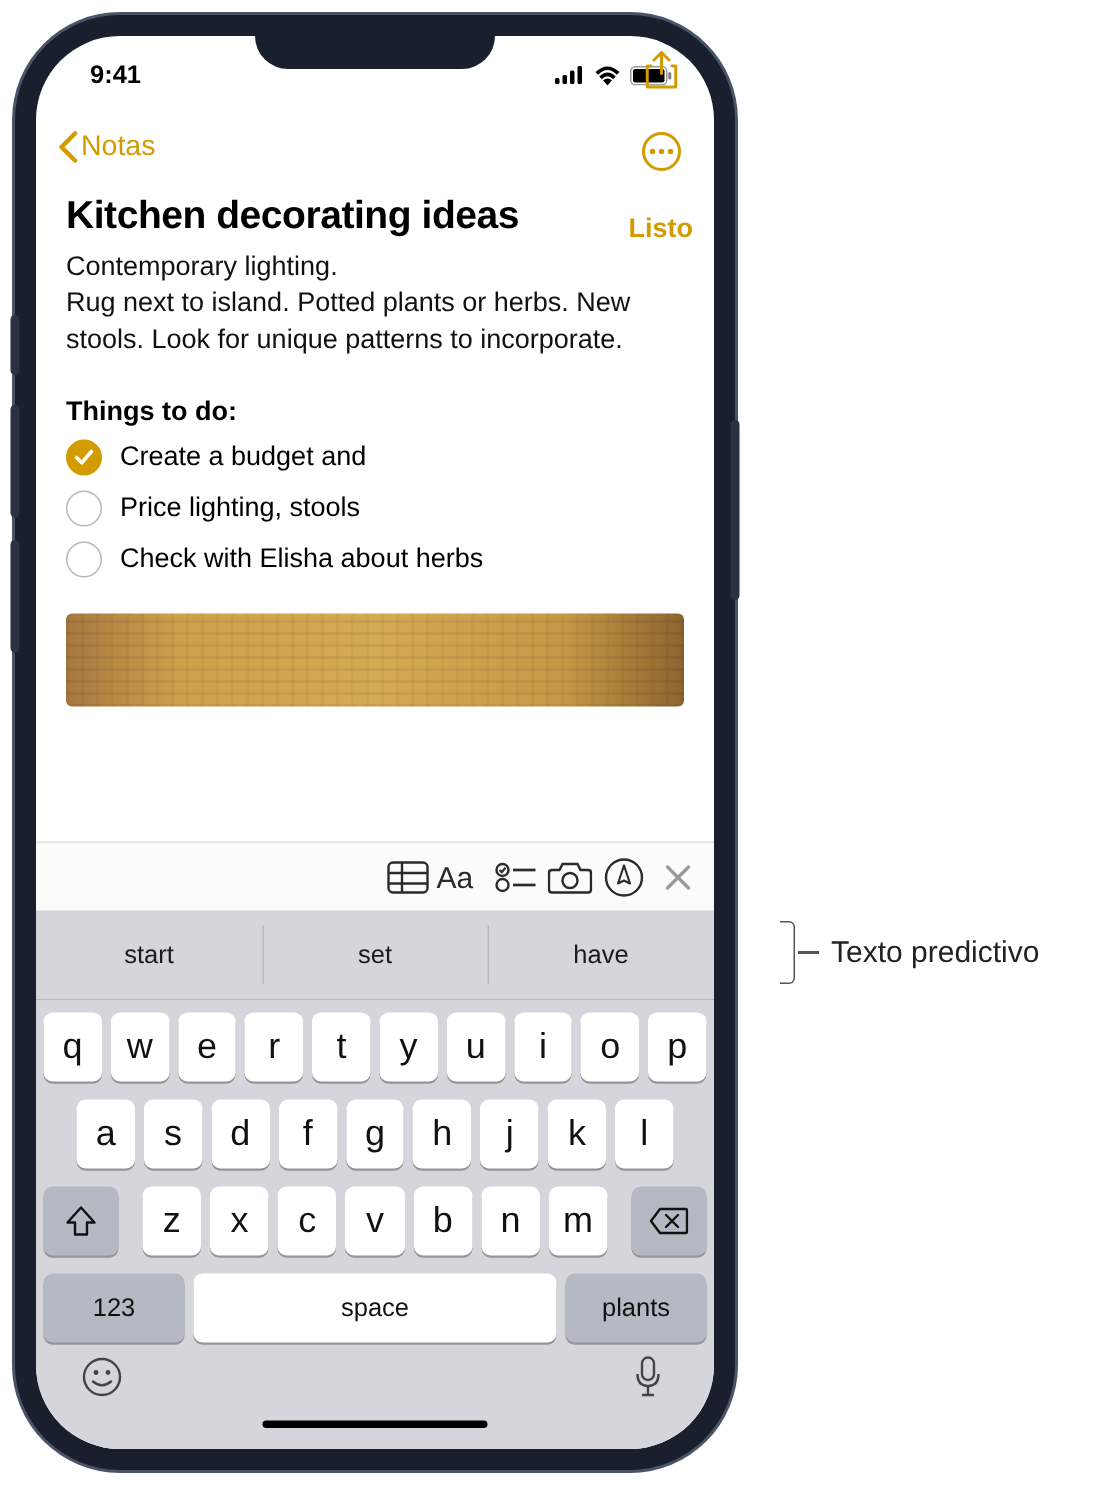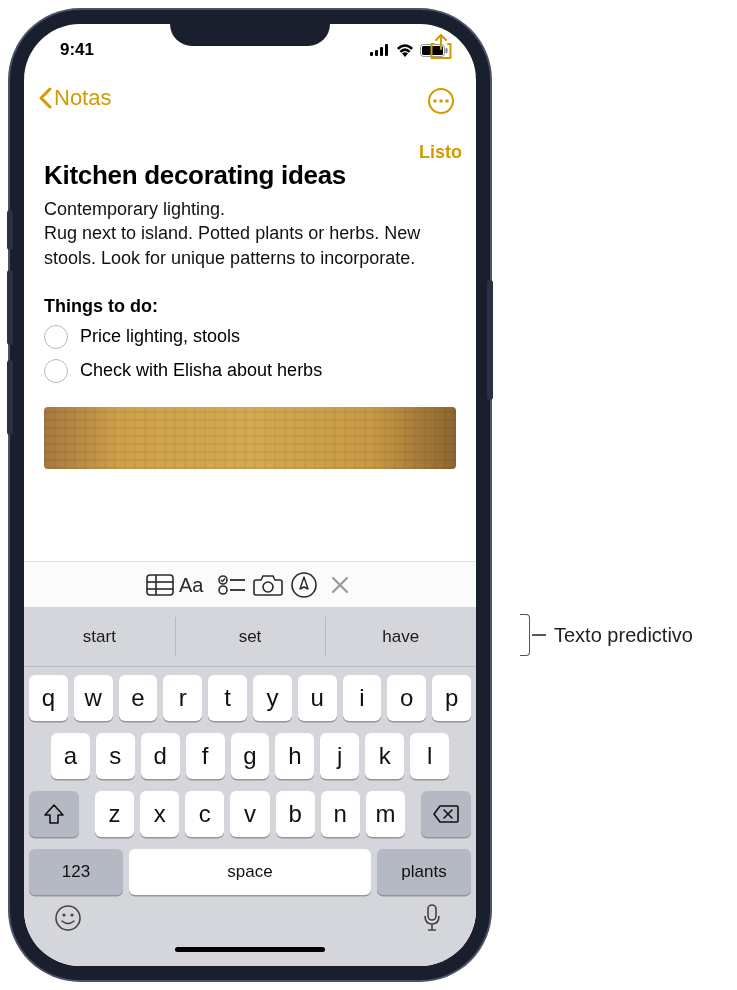--- a/index.html
+++ b/index.html
@@ -65,32 +65,32 @@
   }
   .status-icons { display: flex; align-items: center; gap: 6px; }
 
   .nav-bar {
     height: 44px;
     display: flex;
     align-items: center;
     justify-content: space-between;
     padding: 0 14px;
   }
-  .nav-left { display: flex; align-items: center; gap: 2px; color: #d29b00; font-size: 22px; cursor: pointer; }
+  .nav-left { display: flex; align-items: center; gap: 2px; color: #d29b00; font-size: 19px; cursor: pointer; }
   .nav-right { display: flex; align-items: center; gap: 28px; flex-direction: column; }
   .nav-icon { color: #d29b00; cursor: pointer; display: flex; align-items: center; justify-content: center; }
   .nav-done { color: #d29b00; font-size: 18px; font-weight: 600; cursor: pointer; }
   .timestamp { position: absolute; left:0; right:0; text-align:center; color:#d0d0d0; font-size:14px; top:96px; pointer-events:none;}
 
   .note-content {
     flex: 1;
     padding: 8px 20px;
     overflow: hidden;
   }
-  .note-title { font-size: 26px; font-weight: 700; margin-bottom: 6px; letter-spacing: -0.3px; margin-top: 32px;}
+  .note-title { font-size: 26px; font-weight: 700; margin-bottom: 6px; letter-spacing: -0.3px;}
   .note-body { font-size: 18px; line-height: 1.35; color: #111; white-space: pre-line; }
   .subhead { font-weight: 700; font-size: 18px; margin-top: 26px; margin-bottom: 8px; }
   .checklist { display: flex; flex-direction: column; gap: 10px; }
   .check-item { display: flex; align-items: center; gap: 12px; font-size: 18px; cursor: pointer; }
   .check-circle {
     width: 24px; height: 24px; border-radius: 50%;
     border: 1.8px solid #b8b8b8;
     display: flex; align-items: center; justify-content: center;
     flex-shrink: 0;
   }
@@ -110,21 +110,21 @@
     content:"";
     position:absolute; inset:0;
     background: repeating-linear-gradient(0deg, rgba(0,0,0,0.06) 0 2px, transparent 2px 8px),
                 repeating-linear-gradient(90deg, rgba(0,0,0,0.04) 0 2px, transparent 2px 10px);
   }
 
   .kb-toolbar {
     height: 46px;
     display: flex;
     align-items: center;
-    justify-content: center;
+    justify-content: flex-end;
     border-top: 0.5px solid #e0e0e0;
     padding: 0 6px;
     background: #fbfbfb;
   }
   .kb-tool { width: 36px; height: 36px; display:flex; align-items:center; justify-content:center; color:#2a2a2a; cursor:pointer; }
 
   .predictive {
     height: 60px;
     display: flex;
     background: #d4d6db;
@@ -272,20 +272,28 @@
         <span class="nav-done">Listo</span>
       </div>
     </div>
 
     <div class="note-content">
       <div class="note-title">Kitchen decorating ideas</div>
       <div class="note-body">Contemporary lighting.
 Rug next to island.  Potted plants or herbs.  New stools. Look for unique patterns to incorporate.</div>
       <div class="subhead">Things to do:</div>
       <div class="checklist" id="checklist">
+          <div class="check-item">
+            <div class="check-circle checked">
+              <svg width="14" height="14" viewBox="0 0 14 14">
+                <path d="M2 7 L5.5 10.5 L12 3" stroke="#fff" stroke-width="2.4" fill="none" stroke-linecap="round" stroke-linejoin="round"></path>
+              </svg>
+            </div>
+            <span>Create a budget and</span>
+          </div>
           <div class="check-item">
             <div class="check-circle"></div>
             <span>Price lighting, stools</span>
           </div>
           <div class="check-item">
             <div class="check-circle"></div>
             <span>Check with Elisha about herbs</span>
           </div>
         </div>
       <div class="note-image"></div>

